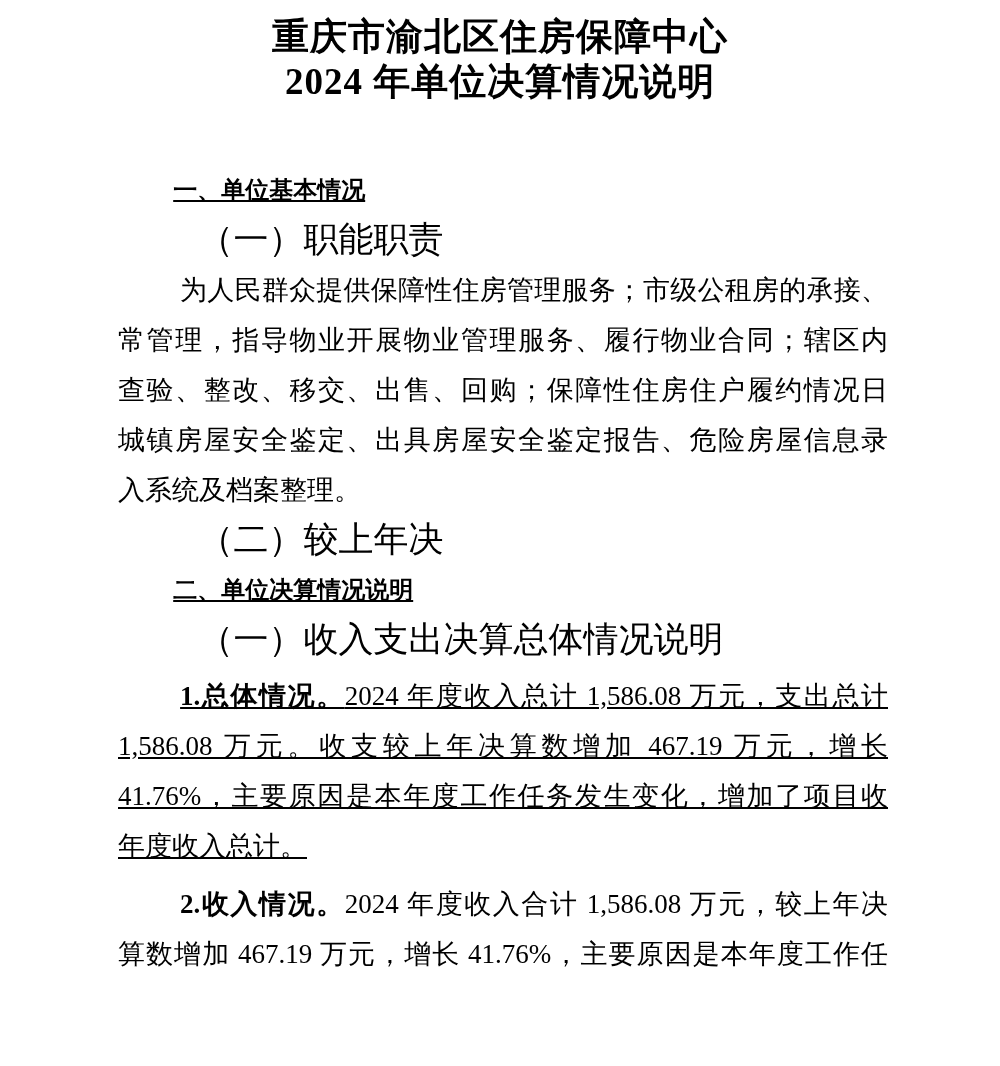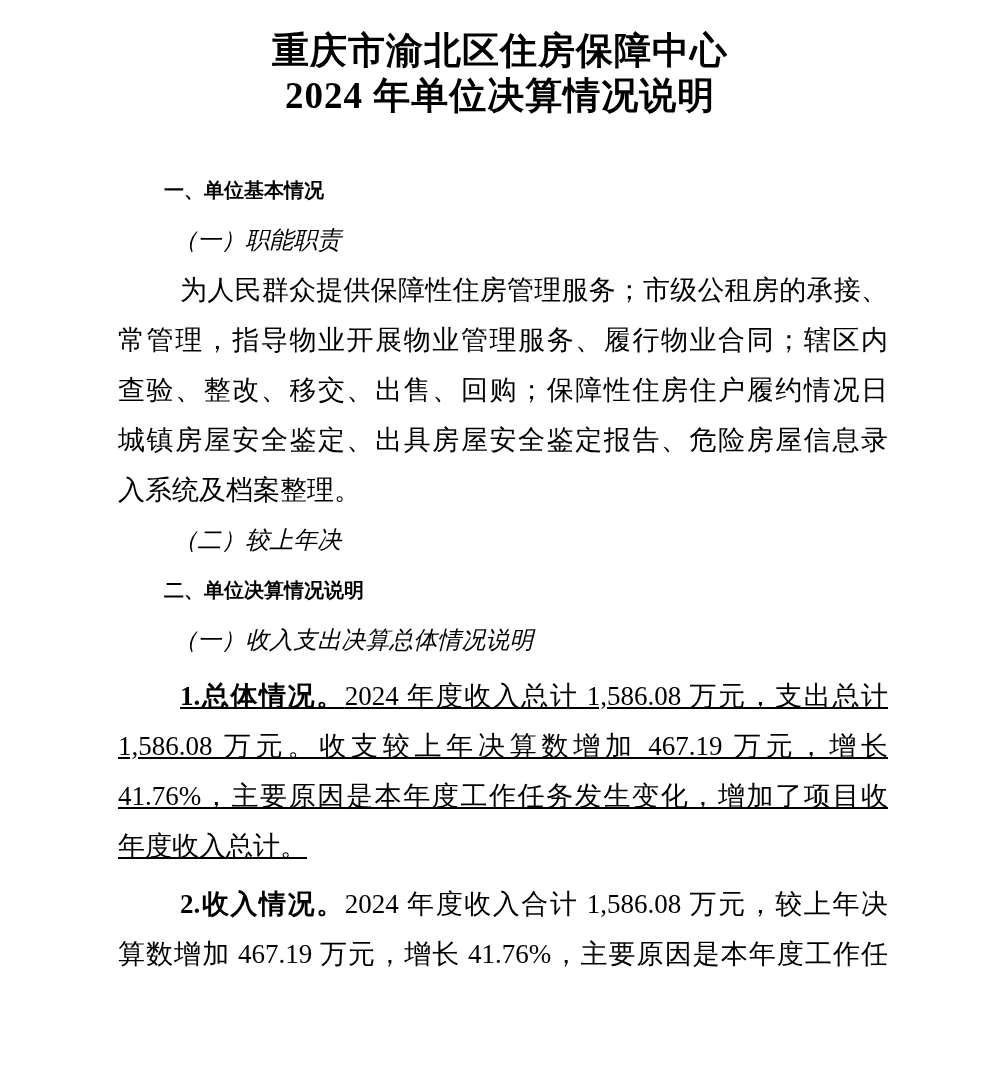--- a/index.html
+++ b/index.html
@@ -11,21 +11,21 @@
     position: relative;
     width: 1000px;
     height: 1066px;
     background: #ffffff;
     color: #000000;
     overflow: hidden;
     font-family: "Liberation Serif", serif;
   }
   .title {
     position: absolute;
-    top: 28px;
+    top: 14px;
     left: 0;
     width: 1000px;
     text-align: center;
     font-family: "Liberation Serif", serif;
     font-weight: bold;
     font-size: 37px;
     line-height: 45px;
     letter-spacing: 1px;
     color: #000000;
   }
@@ -47,28 +47,28 @@
     text-align: left;
   }
   .just {
     text-align: justify;
     text-align-last: justify;
   }
   .ind { text-indent: 2.3em; }
   .heading1 .line {
     font-family: "Liberation Sans", "DejaVu Sans", sans-serif;
     font-weight: bold;
-    font-size: 20px;
+    font-size: 24px;
     text-indent: 2.3em;
+    text-decoration: underline;
   }
   .heading2 .line {
     font-family: "Liberation Serif", "DejaVu Serif", serif;
-    font-size: 24px;
+    font-size: 35px;
     text-indent: 2.3em;
-    font-style: italic;
   }
   .paragraph .line {
     font-family: "Liberation Serif", "DejaVu Serif", serif;
   }
   .bold-run { font-weight: bold; }
 </style>
 </head>
 <body>
 
 <div class="page">

